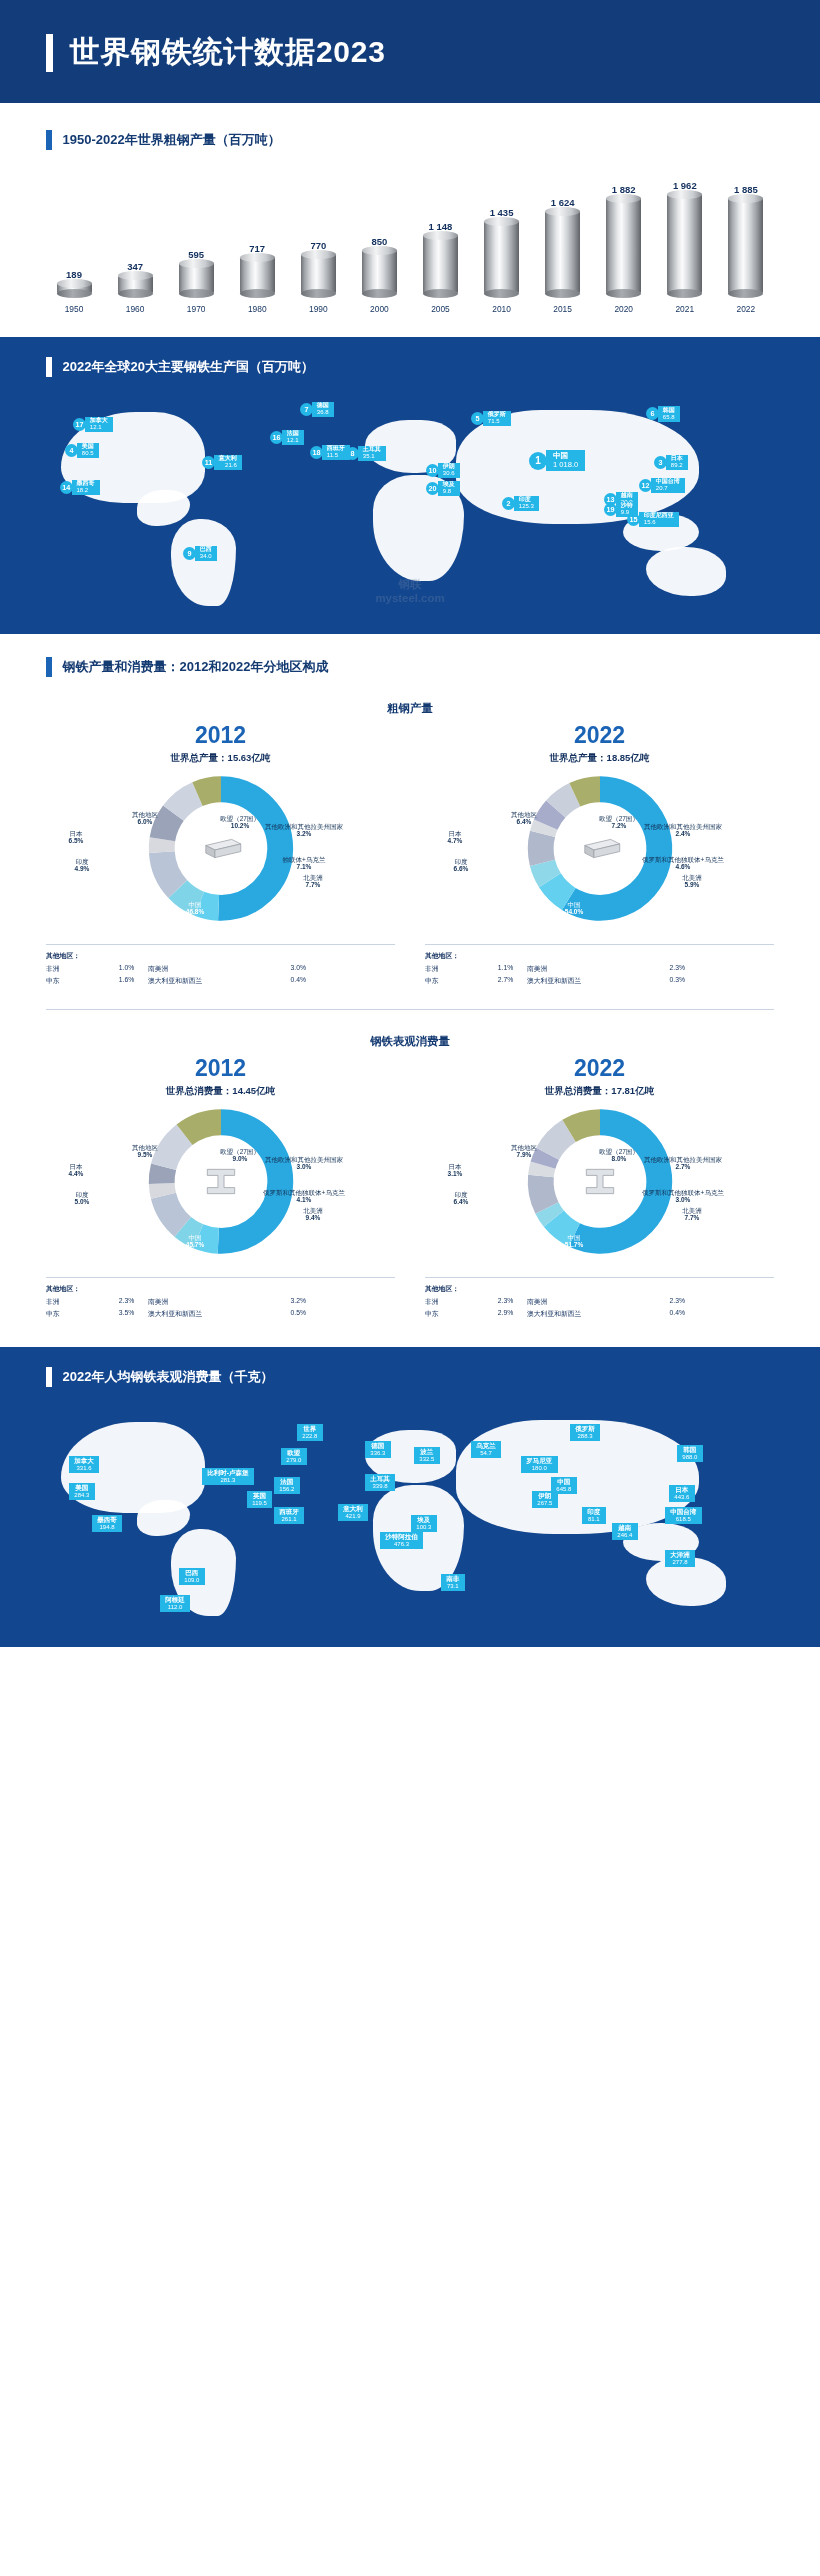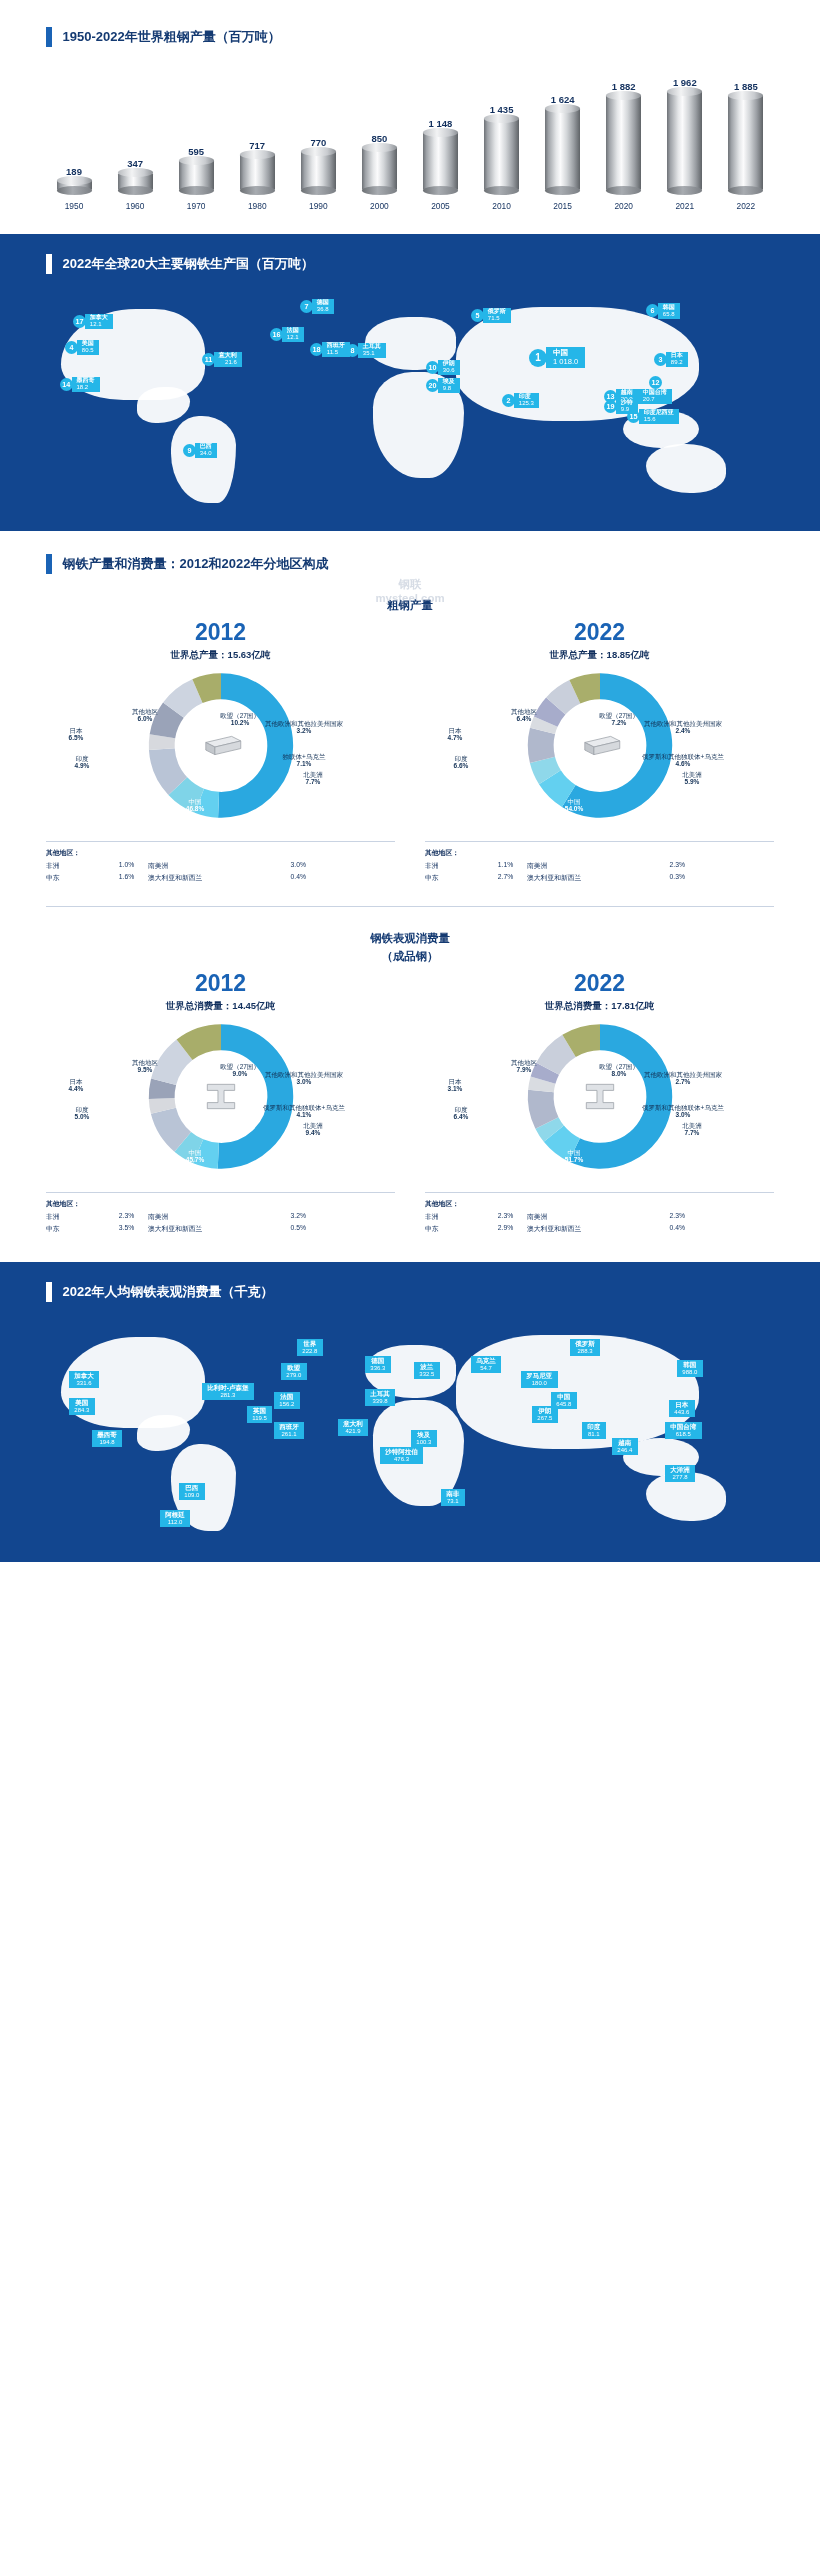--- a/index.html
+++ b/index.html
@@ -225,20 +225,24 @@
   .logo-main { font-size: 20.5px; font-weight: bold; color: #123d7a; }
   .logo-main .lite { font-weight: normal; }
   .logo-sub { font-size: 6.8px; letter-spacing: 3.8px; color: #123d7a; margin-top: 1.5px; }
   .site { font-size: 10.6px; color: #123d7a; }
 </style>
 </head>
 <body>
 
 <div class="page">
 
+  <div class="header">
+    <div class="header-bar"></div>
+    <div class="header-title">世界钢铁统计数据2023</div>
+  </div>
 
   <div class="sec1">
     <div class="sec-head">
       <div class="tick"></div>
       <div class="txt">1950-2022年世界粗钢产量（百万吨）</div>
     </div>
     <div class="bars" id="bars">
         <div class="bar-col">
           <div class="bar-val">189</div>
           <div class="cyl" style="height:10px;"></div>
@@ -388,21 +392,21 @@
           <span>30.6</span>
         </div>
       </div>
       <div class="pin" style="left:156px;top:65px;text-align:right;">
         <div class="circ">11</div>
         <div class="flag">
           <b>意大利</b>
           <span>21.6</span>
         </div>
       </div>
-      <div class="pin" style="left:593px;top:88px;flex-direction:column;">
+      <div class="pin" style="left:593px;top:88px;">
         <div class="circ">12</div>
         <div class="flag">
           <b>中国台湾</b>
           <span>20.7</span>
         </div>
       </div>
       <div class="pin" style="left:558px;top:102px;">
         <div class="circ">13</div>
         <div class="flag">
           <b>越南</b>
@@ -558,21 +562,20 @@
               </div>
             </div>
           </div>
         </div>
     </div>
 
     <div class="divider"></div>
 
     <div class="donut-block">
       <div class="sub-title">钢铁表观消费量</div>
-      <div class="sub-title" style="margin-top:-3px;">（成品钢）</div>
       <div class="pair" id="cons-pair">
           <div class="pane">
             <div class="pane-year">2012</div>
             <div class="pane-total">世界总消费量：14.45亿吨</div>
             <div class="chart-area">
               <svg class="donut-svg" width="149" height="149" viewBox="0 0 196 196">
                 <path d="M 98.00 20.00 A 78 78 0 1 1 94.47 175.92" fill="none" stroke="#2aa8e0" stroke-width="34"></path>
                 <path d="M 94.47 175.92 A 78 78 0 0 1 68.06 170.02" fill="none" stroke="#63d0f0" stroke-width="34"></path>
                 <path d="M 68.06 170.02 A 78 78 0 0 1 47.70 157.62" fill="none" stroke="#7fd4e8" stroke-width="34"></path>
                 <path d="M 47.70 157.62 A 78 78 0 0 1 22.28 116.72" fill="none" stroke="#b9c4d6" stroke-width="34"></path>

